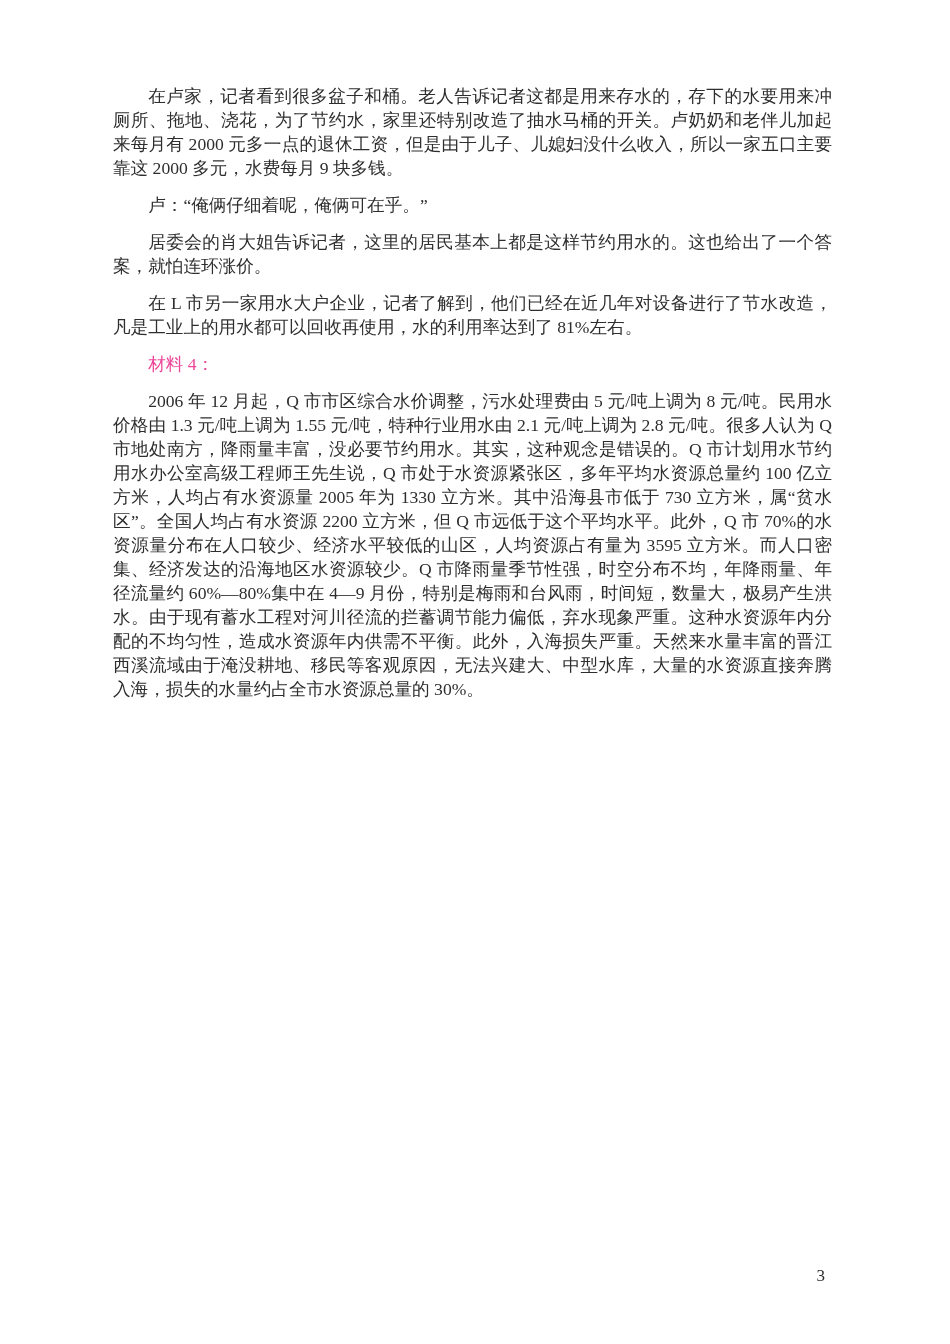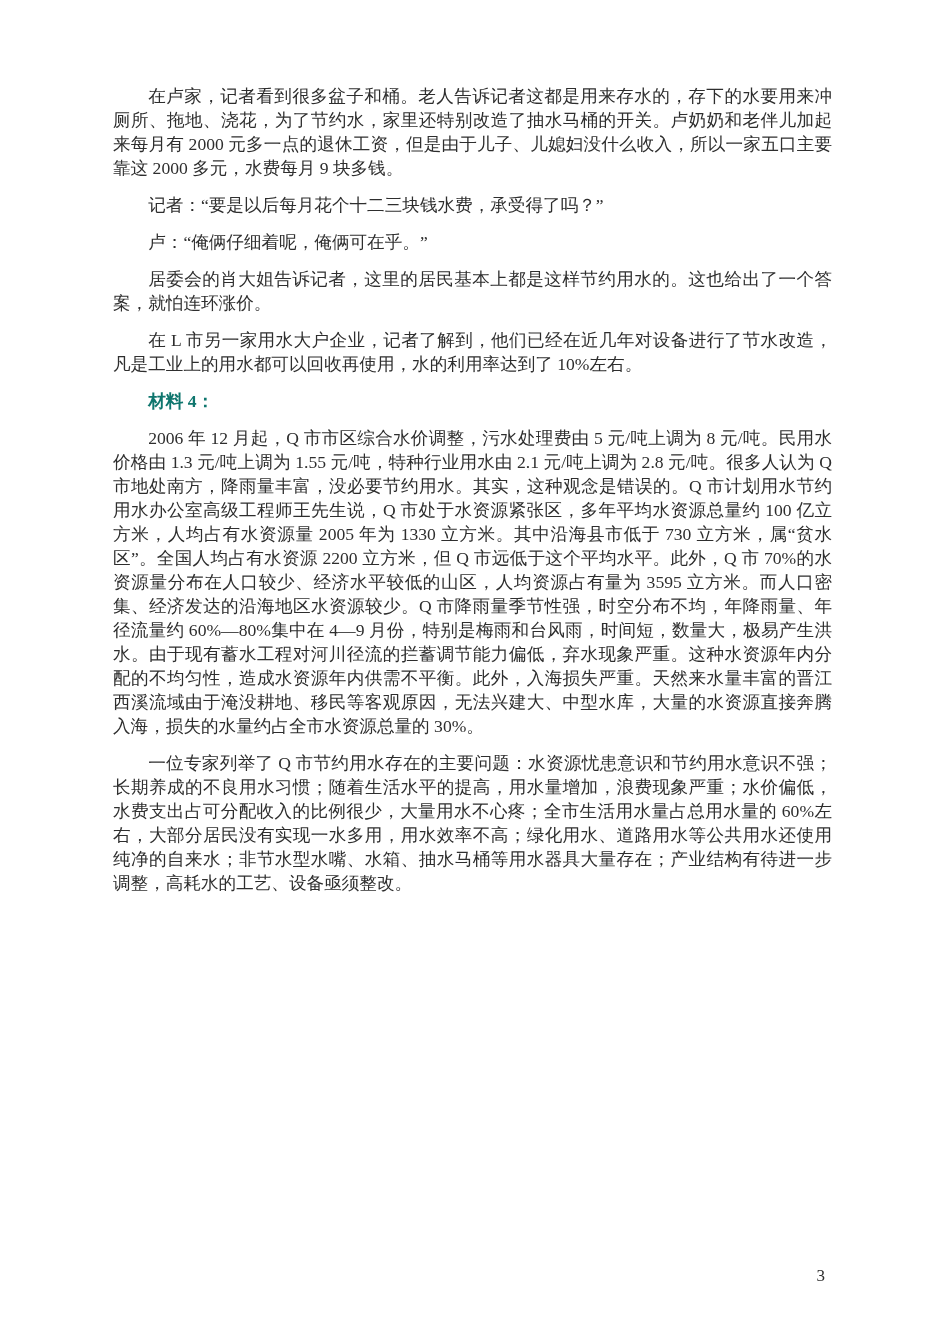--- a/index.html
+++ b/index.html
@@ -34,43 +34,41 @@
     line-height: 24px;
     text-align: justify;
     text-indent: 2em;
     word-break: break-all;
     color: #2e2e2e;
   }
   .heading {
     margin: 0 0 13px 0;
     font-size: 17.6px;
     line-height: 24px;
-    font-weight: bold;
+    font-weight: normal;
     text-indent: 2em;
-    color: #0f766e;
+    color: #ec4899;
   }
   .page-number {
     position: absolute;
     top: 1264px;
     left: 113px;
     width: 712px;
     text-align: right;
     font-size: 17px;
     line-height: 24px;
     color: #2e2e2e;
   }
 </style>
 </head>
 <body>
 
 <div class="page">
   <div class="content">
     <p class="para">在卢家，记者看到很多盆子和桶。老人告诉记者这都是用来存水的，存下的水要用来冲厕所、拖地、浇花，为了节约水，家里还特别改造了抽水马桶的开关。卢奶奶和老伴儿加起来每月有 2000 元多一点的退休工资，但是由于儿子、儿媳妇没什么收入，所以一家五口主要靠这 2000 多元，水费每月 9 块多钱。</p>
-    <p class="para">记者：“要是以后每月花个十二三块钱水费，承受得了吗？”</p>
     <p class="para">卢：“俺俩仔细着呢，俺俩可在乎。”</p>
     <p class="para">居委会的肖大姐告诉记者，这里的居民基本上都是这样节约用水的。这也给出了一个答案，就怕连环涨价。</p>
-    <p class="para">在 L 市另一家用水大户企业，记者了解到，他们已经在近几年对设备进行了节水改造，凡是工业上的用水都可以回收再使用，水的利用率达到了 10%左右。</p>
+    <p class="para">在 L 市另一家用水大户企业，记者了解到，他们已经在近几年对设备进行了节水改造，凡是工业上的用水都可以回收再使用，水的利用率达到了 81%左右。</p>
     <h3 class="heading">材料 4：</h3>
     <p class="para">2006 年 12 月起，Q 市市区综合水价调整，污水处理费由 5 元/吨上调为 8 元/吨。民用水价格由 1.3 元/吨上调为 1.55 元/吨，特种行业用水由 2.1 元/吨上调为 2.8 元/吨。很多人认为 Q 市地处南方，降雨量丰富，没必要节约用水。其实，这种观念是错误的。Q 市计划用水节约用水办公室高级工程师王先生说，Q 市处于水资源紧张区，多年平均水资源总量约 100 亿立方米，人均占有水资源量 2005 年为 1330 立方米。其中沿海县市低于 730 立方米，属“贫水区”。全国人均占有水资源 2200 立方米，但 Q 市远低于这个平均水平。此外，Q 市 70%的水资源量分布在人口较少、经济水平较低的山区，人均资源占有量为 3595 立方米。而人口密集、经济发达的沿海地区水资源较少。Q 市降雨量季节性强，时空分布不均，年降雨量、年径流量约 60%—80%集中在 4—9 月份，特别是梅雨和台风雨，时间短，数量大，极易产生洪水。由于现有蓄水工程对河川径流的拦蓄调节能力偏低，弃水现象严重。这种水资源年内分配的不均匀性，造成水资源年内供需不平衡。此外，入海损失严重。天然来水量丰富的晋江西溪流域由于淹没耕地、移民等客观原因，无法兴建大、中型水库，大量的水资源直接奔腾入海，损失的水量约占全市水资源总量的 30%。</p>
-    <p class="para">一位专家列举了 Q 市节约用水存在的主要问题：水资源忧患意识和节约用水意识不强；长期养成的不良用水习惯；随着生活水平的提高，用水量增加，浪费现象严重；水价偏低，水费支出占可分配收入的比例很少，大量用水不心疼；全市生活用水量占总用水量的 60%左右，大部分居民没有实现一水多用，用水效率不高；绿化用水、道路用水等公共用水还使用纯净的自来水；非节水型水嘴、水箱、抽水马桶等用水器具大量存在；产业结构有待进一步调整，高耗水的工艺、设备亟须整改。</p>
   </div>
   <div class="page-number">3</div>
 </div>
 
 </body></html>

